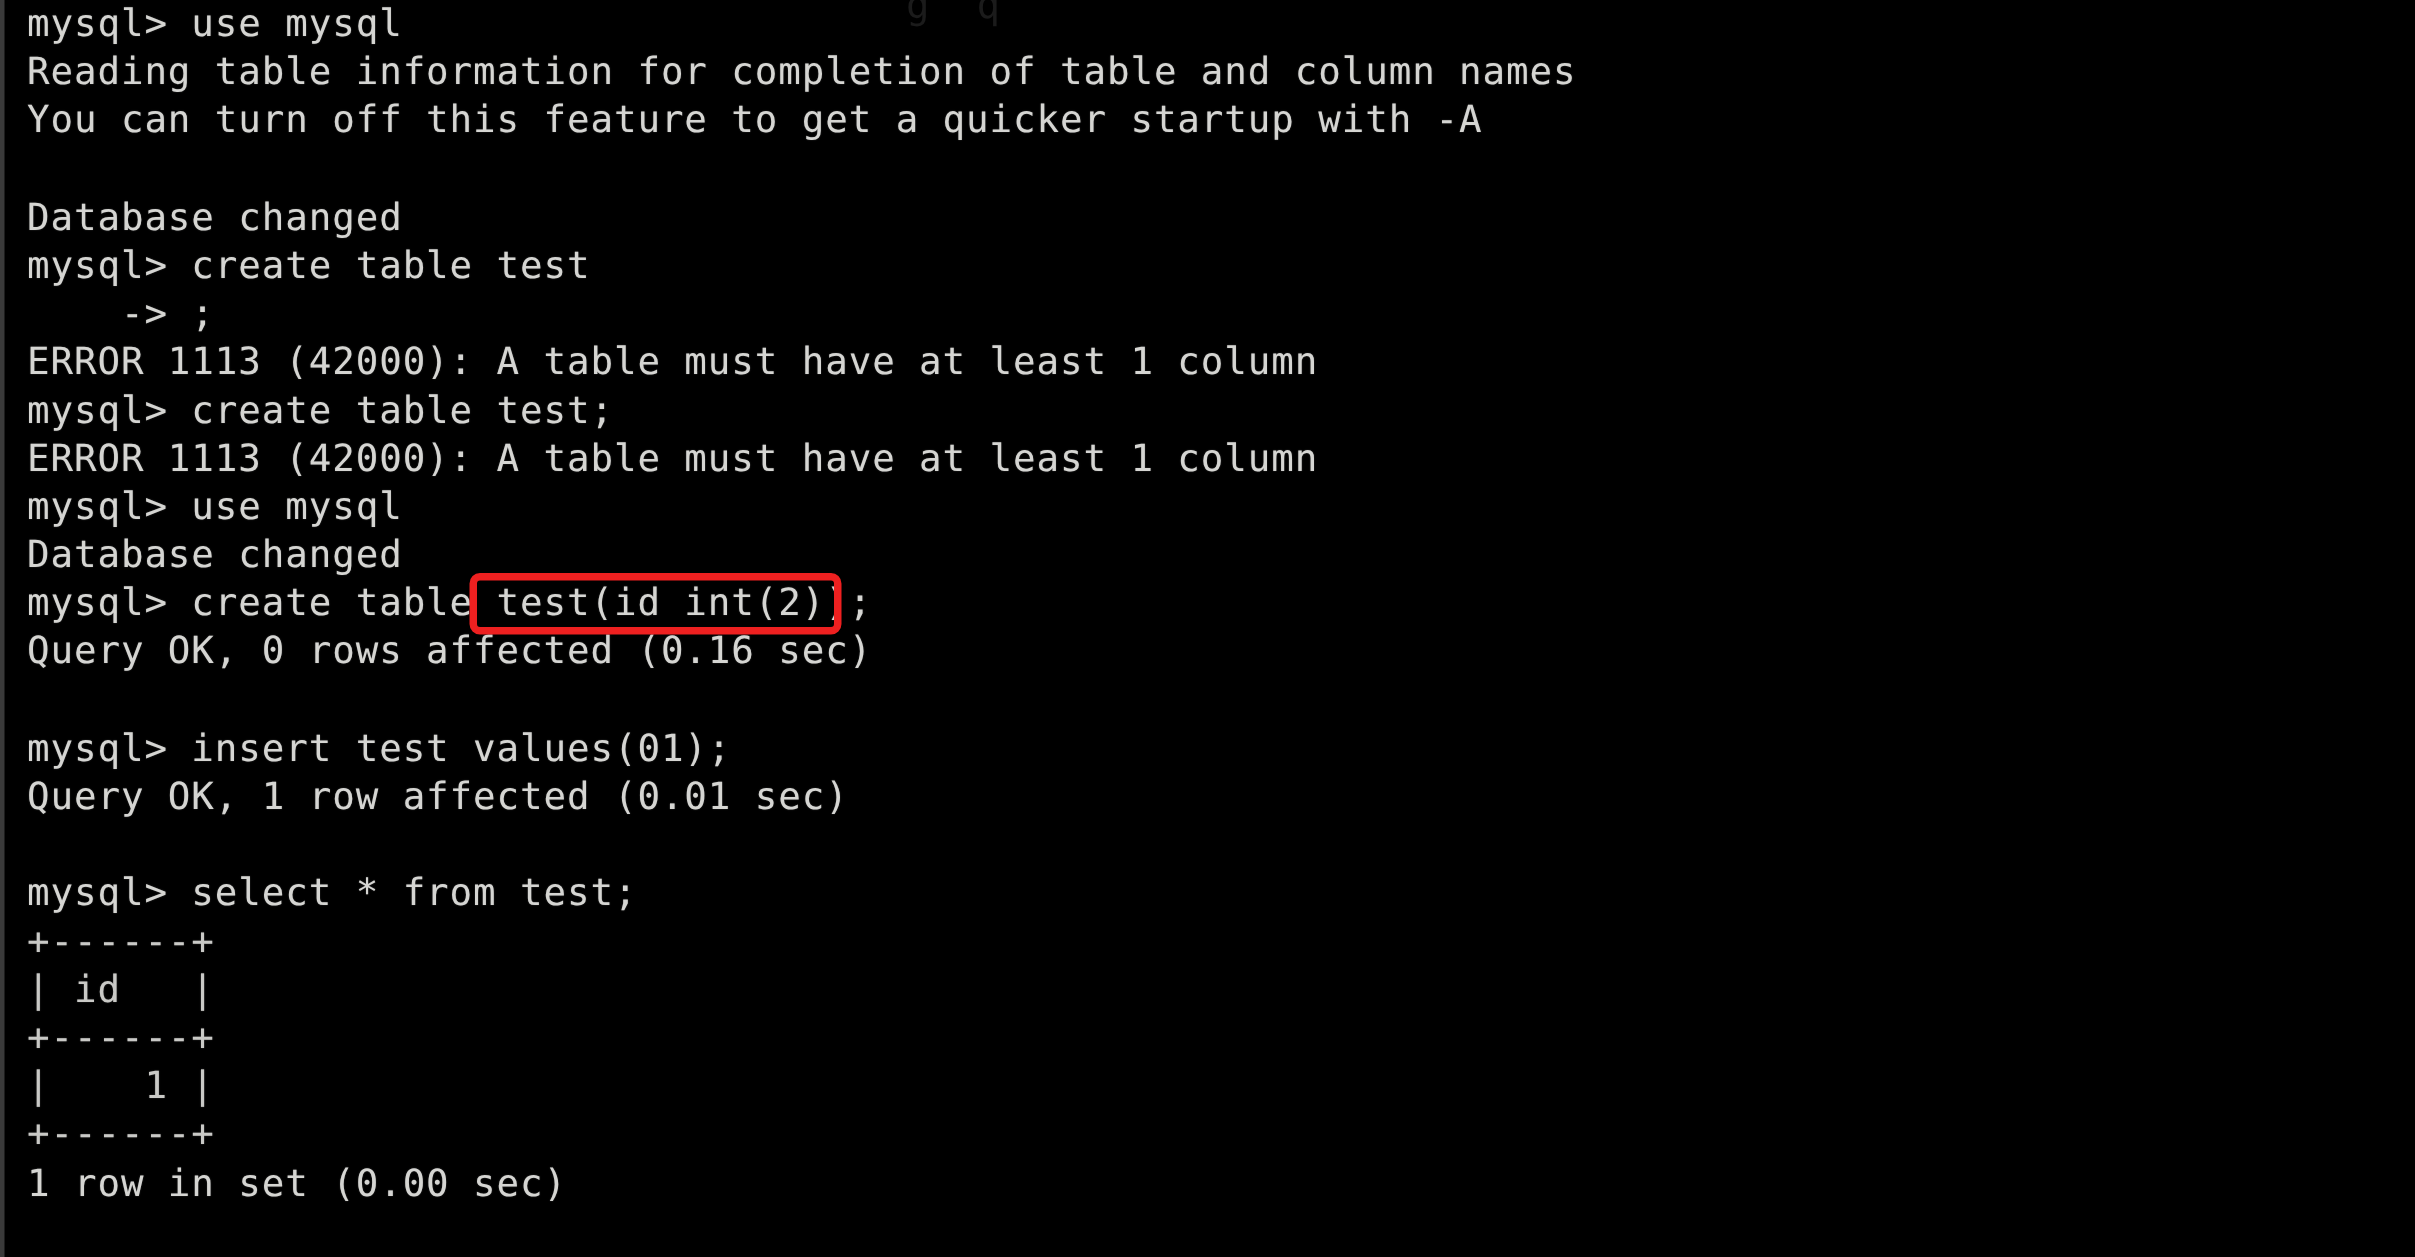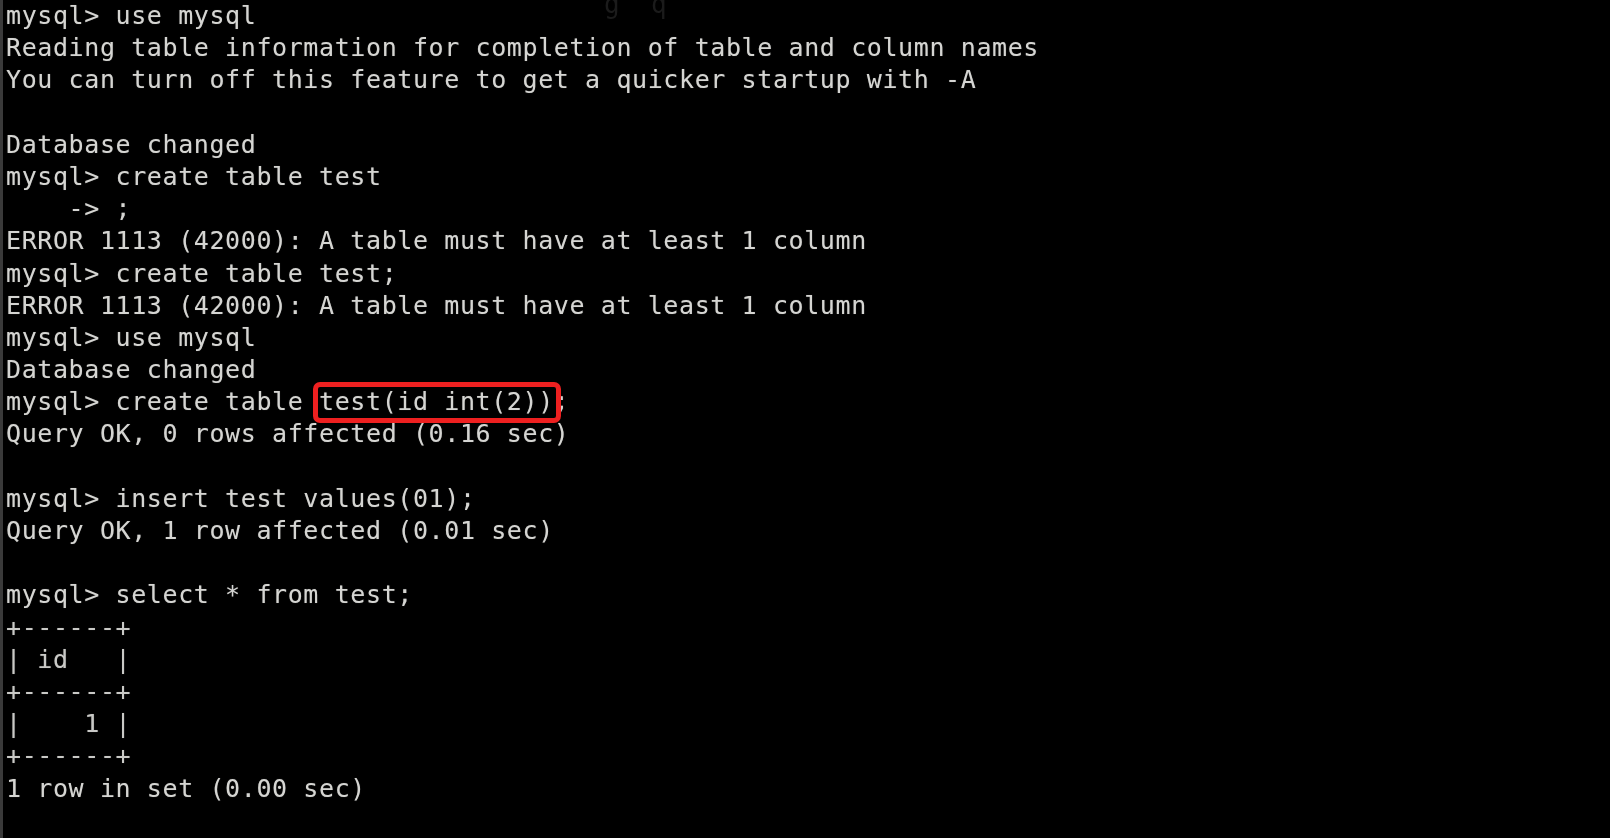--- a/index.html
+++ b/index.html
@@ -45,21 +45,21 @@
     font-family: "DejaVu Sans Mono", "Liberation Mono", monospace;
     font-size: 25px;
     line-height: 32.2px;
     color: #d5d5d2;
     white-space: pre;
     letter-spacing: 0.6px;
     text-shadow: 0 0 1px rgba(200,200,200,.35);
   }
   #console .line {
     height: 32.2px;
-    padding-left: 6px;
+    padding-left: 18px;
   }
   #console .line.blank { color: transparent; }
   
   #console .line.rule { color: #c9c9c6; }
 
   
   #highlight-box {
     position: absolute;
     left: 313px;
     top: 382px;

